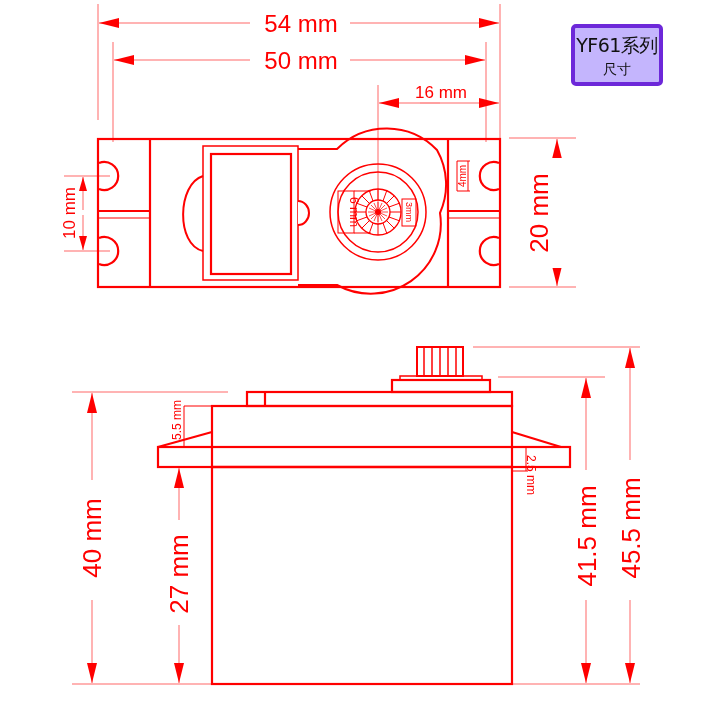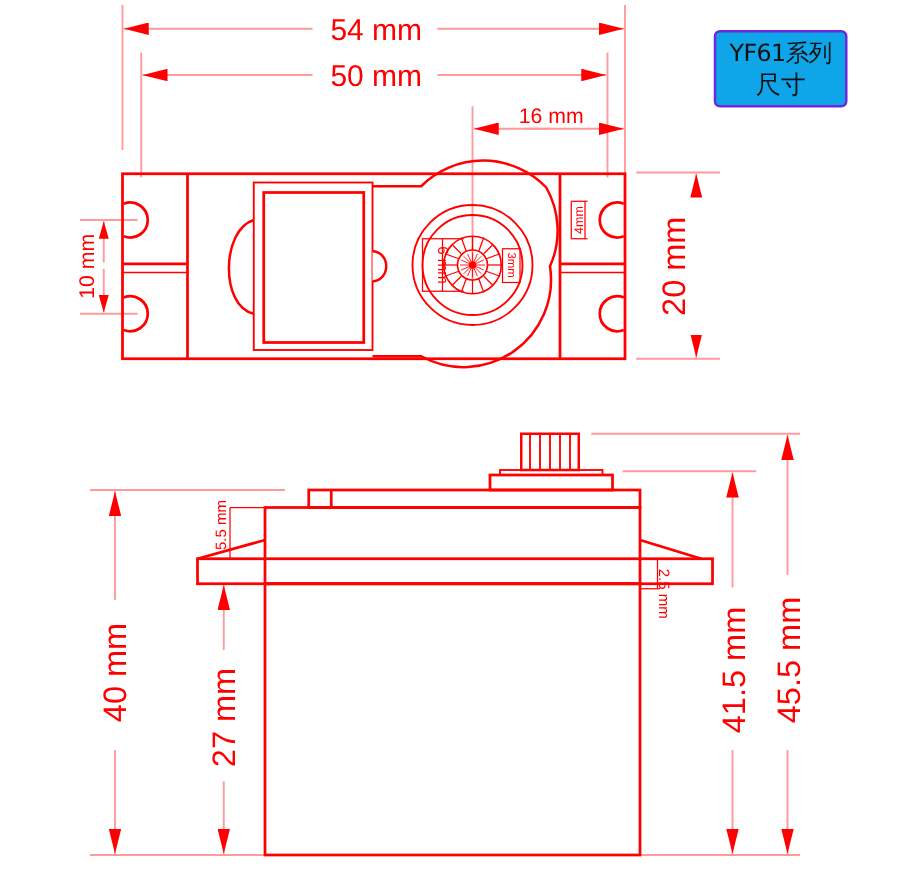--- a/index.html
+++ b/index.html
@@ -1,26 +1,26 @@
 <!DOCTYPE html>
 <html><head>
   <meta charset="utf-8">
   <style>
     html, body { margin: 0; padding: 0; background: #ffffff; }
     body { width: 726px; height: 715px; position: relative; overflow: hidden; font-family: "Liberation Sans", "DejaVu Sans", sans-serif; }
     #drawing { position: absolute; left: 0; top: 0; }
     .dim-text { font-family: "Liberation Sans", "DejaVu Sans", sans-serif; fill: #ff0000; }
     .title-box {
-      position: absolute; left: 571px; top: 24px; width: 107px; height: 62px;
-      border: 2px solid #6d28d9; border-radius: 5px; box-sizing: border-box;
-      background: #0ea5e9; text-align: center; color: #111;
+      position: absolute; left: 571px; top: 24px; width: 92px; height: 62px;
+      border: 4px solid #6d28d9; border-radius: 5px; box-sizing: border-box;
+      background: #c4b5fd; text-align: center; color: #111;
       font-family: "DejaVu Sans", "Liberation Sans", sans-serif;
     }
     .title-box .l1 { font-size: 19px; line-height: 24px; margin-top: 5px; letter-spacing: -0.5px; }
-    .title-box .l2 { font-size: 20px; line-height: 24px; }
+    .title-box .l2 { font-size: 14px; line-height: 24px; }
   </style>
 </head>
 <body>
 
 <div class="title-box">
   <div class="l1">YF61系列</div>
   <div class="l2">尺寸</div>
 </div>
 
 <svg id="drawing" width="726" height="715" viewBox="0 0 726 715" xmlns="http://www.w3.org/2000/svg">

